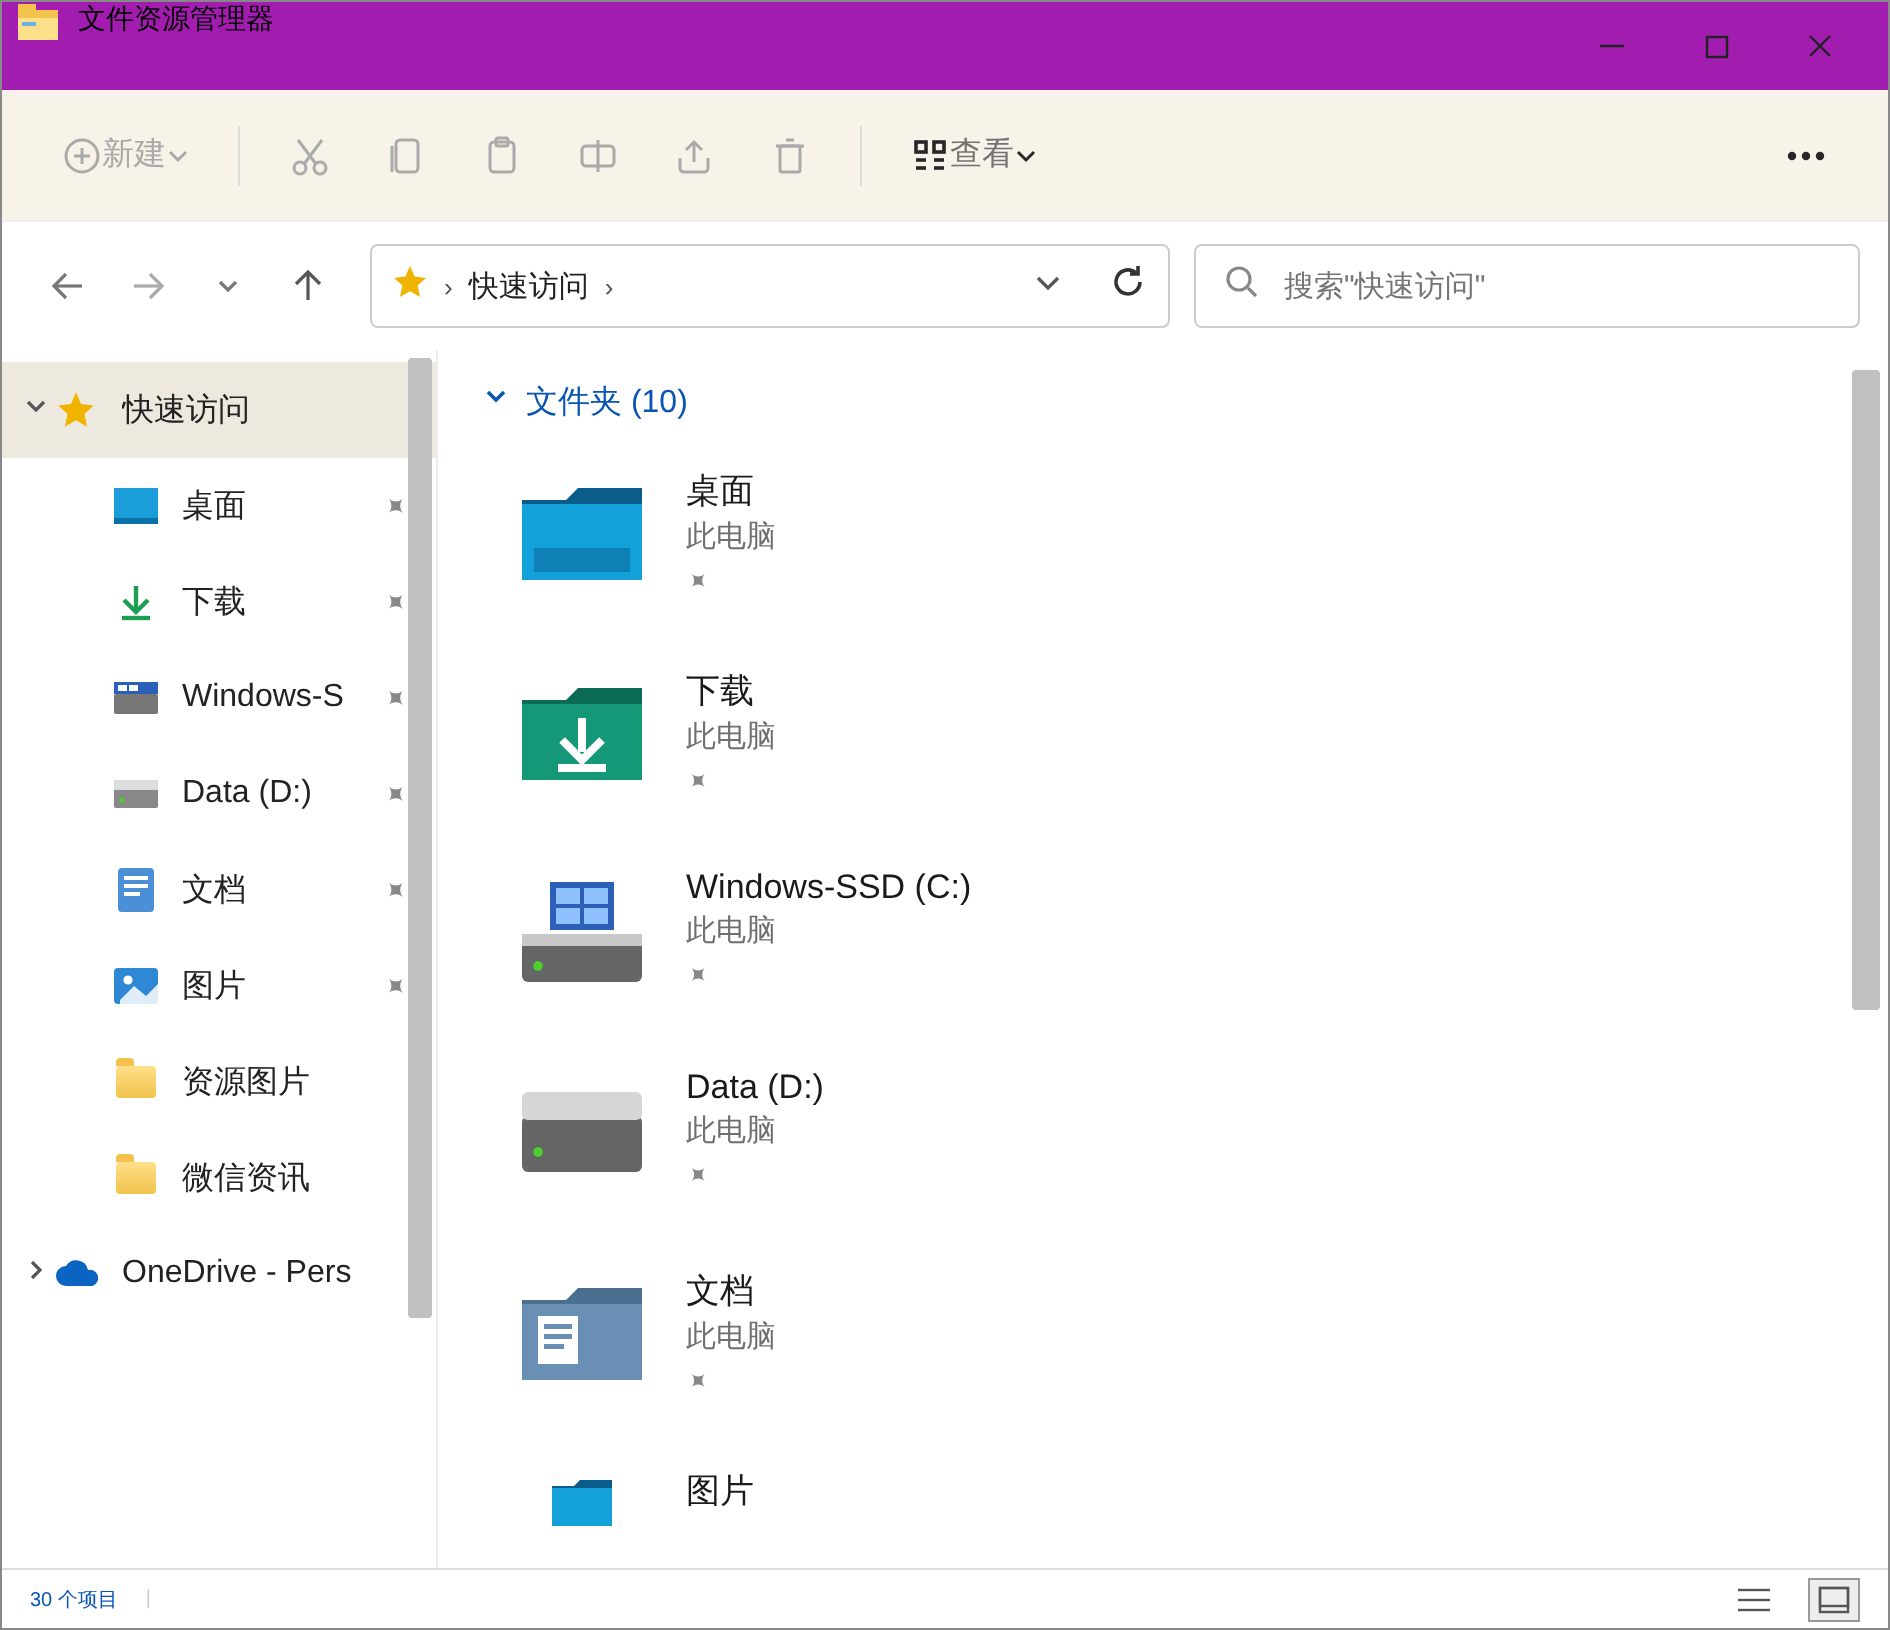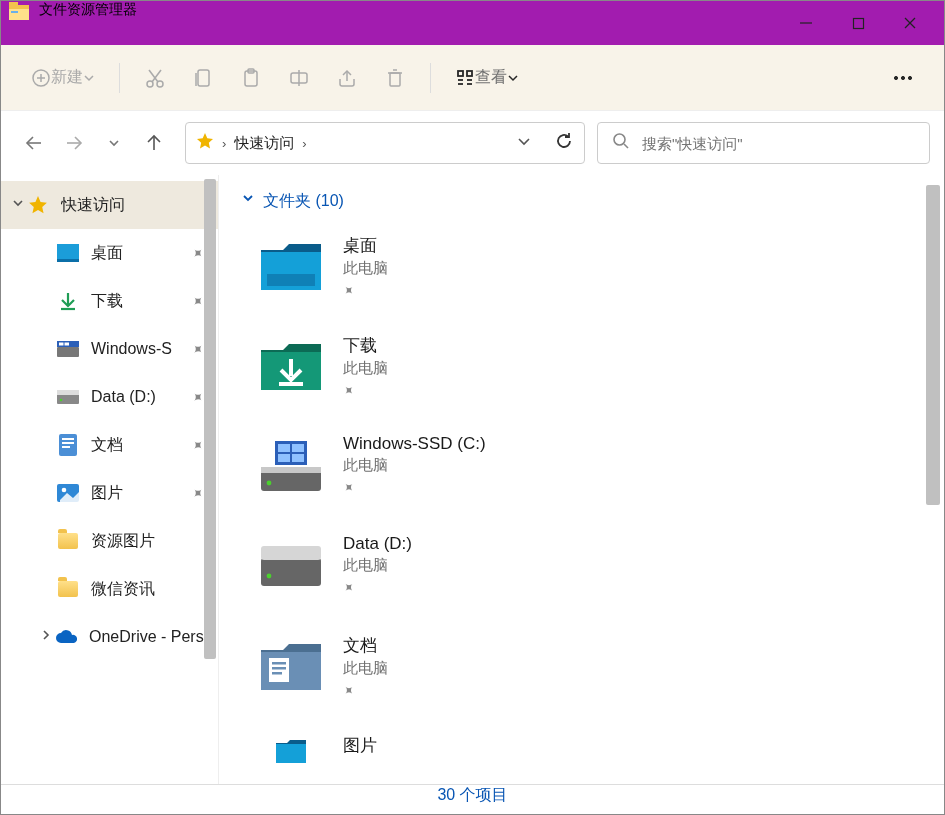--- a/index.html
+++ b/index.html
@@ -52,21 +52,21 @@
     .ct-scroll { position:absolute; right:4px; top:10px; width:14px; height:320px; background:#c0c0c0; border-radius:2px;}
     .section-header { display:flex; align-items:flex-start; gap:8px; color:#0855b3; font-size:16px; margin-bottom:14px; cursor:pointer;}
     .file-row { display:flex; align-items:flex-start; gap:22px; padding:8px 20px; height:100px;}
     .file-icon { width:60px; height:60px; display:flex; align-items:center; justify-content:center; margin-top:2px;}
     .file-meta { display:flex; flex-direction:column; gap:2px;}
     .file-name { font-size:17px; color:#1a1a1a;}
     .file-loc { font-size:15px; color:#6f6f6f;}
     .file-pin { color:#888; font-size:13px; margin-top:4px; transform:rotate(45deg); display:inline-block; width:14px;}
     
     
-    .statusbar { height:30px; border-top:1px solid #ddd; display:flex; align-items:center; padding:0 14px; font-size:16px; color:#0855b3; gap:14px;flex-direction:column;}
+    .statusbar { height:30px; border-top:1px solid #ddd; display:flex; align-items:center; padding:0 14px; font-size:10px; color:#0855b3; gap:14px;}
     .statusbar .spacer{flex:1;}
     .view-toggle { width:26px; height:22px; display:flex; align-items:center; justify-content:center; cursor:pointer; border:1px solid transparent;}
     .view-toggle.active{ border-color:#999; background:#eee;}
     
     
     .folder-yellow { width:20px; height:16px; background:linear-gradient(#ffe08a,#f2c24d); border-radius:2px; position:relative;}
     .folder-yellow::before{content:'';position:absolute;top:-4px;left:0;width:9px;height:4px;background:#f2c24d;border-radius:2px 2px 0 0;}
   </style>
 </head>
 <body>
@@ -319,21 +319,21 @@
           <span class="folder-yellow"></span>
         </span>
       <span class="sb-label">资源图片</span>
     </div>
     <div class="sb-item child">
       <span class="sb-icon">
           <span class="folder-yellow"></span>
         </span>
       <span class="sb-label">微信资讯</span>
     </div>
-    <div class="sb-item" style="padding-left:26px;margin-left:28px;">
+    <div class="sb-item" style="padding-left:26px;">
       <span class="sb-chev"><svg width="14" height="14" viewBox="0 0 14 14" fill="none" stroke="#555" stroke-width="1.6">
             <polyline points="5,3 9,7 5,11"></polyline>
           </svg></span>
       <span class="sb-icon">
           <svg width="22" height="16" viewBox="0 0 22 16">
             <path d="M6 14 a5 5 0 0 1 0 -10 a6 6 0 0 1 11 2 a4 4 0 0 1 2 8 z" fill="#0a64c2"></path>
           </svg>
         </span>
       <span class="sb-label">OneDrive - Pers</span>
     </div>

